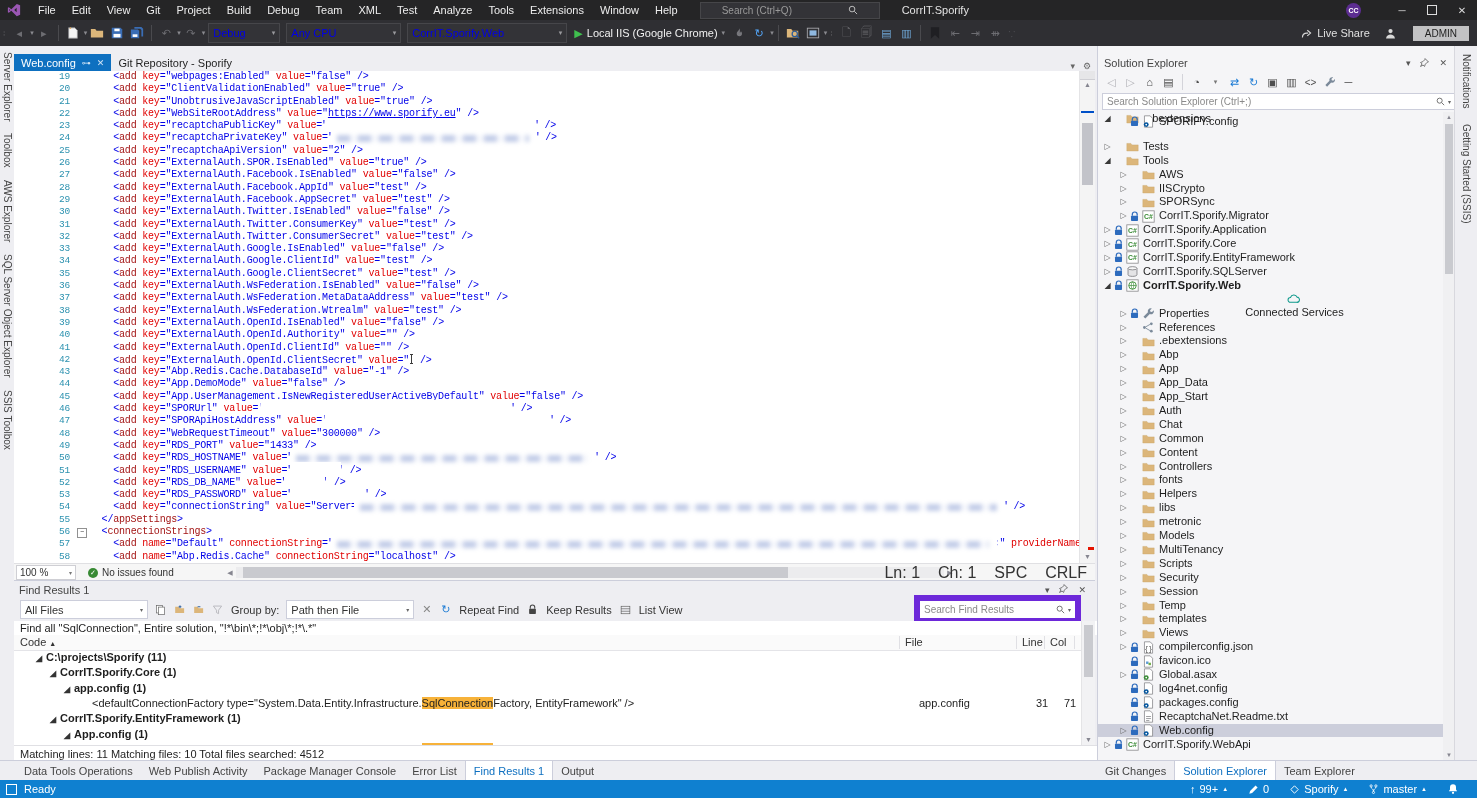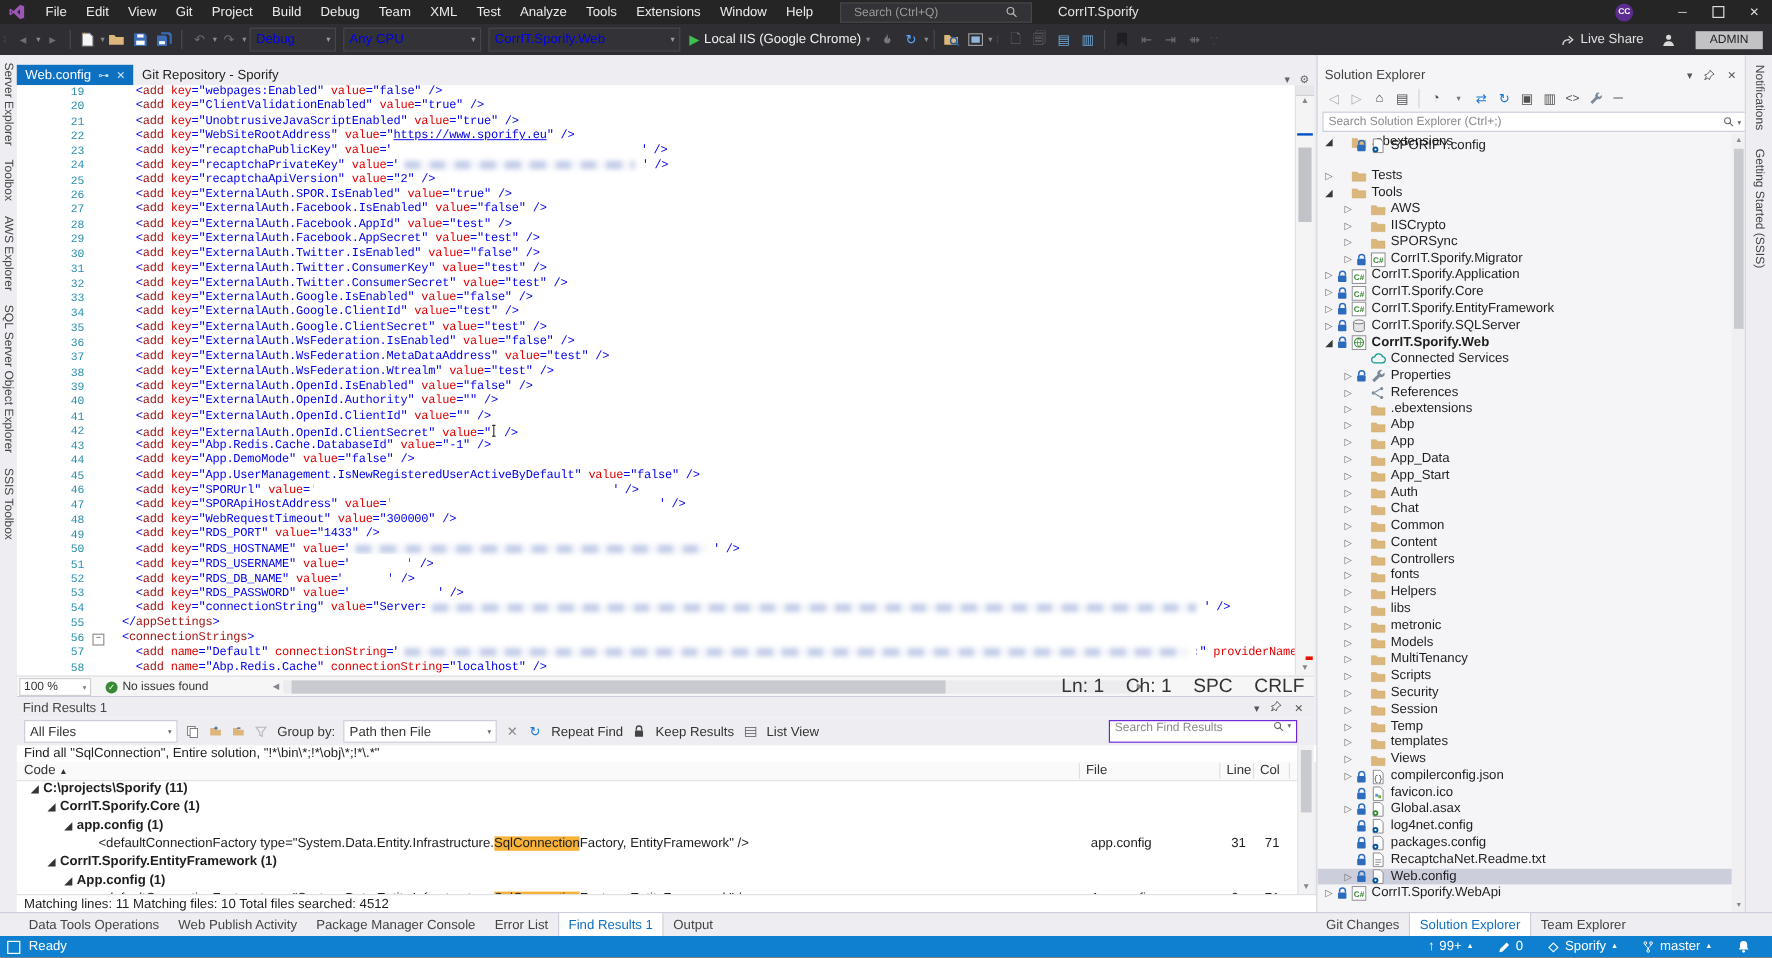--- a/index.html
+++ b/index.html
@@ -6,21 +6,21 @@
   #app{position:relative;width:1477px;height:798px;overflow:hidden;background:#eeeef2;
        font-family:"Liberation Sans",sans-serif;font-size:11px;color:#1e1e1e;
        -webkit-font-smoothing:antialiased;}
   
   #titlebar{position:absolute;left:0;top:0;width:1477px;height:20px;background:#252526;
             display:flex;align-items:center;color:#e8e8e8;}
   #vslogo{width:16px;height:14px;margin:0 8px 0 6px;flex:0 0 auto;}
   #menubar{display:flex;height:20px;align-items:center;}
   .menu-item{padding:0 8px;line-height:20px;color:#ededed;cursor:default;white-space:nowrap;}
   #tb-search{width:136px;height:15px;margin-left:14px;background:#333337;border:1px solid #464649;
-             display:flex;align-items:center;color:#999;padding:0 11px;}
+             display:flex;align-items:center;color:#999;padding:0 21px;}
   #tb-search .ph{flex:1;font-size:10px;}
   #tb-title{margin-left:22px;color:#e3e3e3;}
   #tb-right{margin-left:auto;display:flex;align-items:center;height:20px;}
   #avatar{width:15px;height:15px;border-radius:50%;background:#5c2d91;color:#fff;font-size:7px;
           display:flex;align-items:center;justify-content:center;margin-right:26px;font-weight:bold;}
   .winbtn{width:30px;height:20px;display:flex;align-items:center;justify-content:center;color:#ddd;font-size:10px;}
   .maxglyph{width:8px;height:8px;border:1px solid #ddd;display:inline-block;}
   
   #toolbar{position:absolute;left:0;top:20px;width:1477px;height:26px;background:#2f2f33;
            display:flex;align-items:center;color:#d6d6d6;}
@@ -105,30 +105,30 @@
   #fr-toolbar{position:absolute;left:0;top:17px;width:1081px;height:23px;background:#eeeef2;
               border-bottom:1px solid #dcdce2;display:flex;align-items:center;}
   .fcombo{height:17px;background:#fff;border:1px solid #cccedb;display:flex;align-items:center;
           padding:0 4px;margin:0 3px;color:#333;}
   .fcombo .ca{font-size:6px;color:#666;margin-left:8px;}
   .fico{min-width:17px;height:17px;display:flex;align-items:center;justify-content:center;color:#4a4a4a;
         margin:0 1px;font-size:11px;}
   .fico.dim{color:#b5b5bb;}
   .fico.blue{color:#1a7ad4;}
   .flabel{margin:0 4px;color:#333;}
-  #fr-search{margin-left:auto;margin-right:14px;width:147px;height:17px;background:#fff;border:1px solid #6d28d9;
-             display:flex;padding:0 4px;color:#8a8a8a;}
+  #fr-search{margin-left:auto;margin-right:14px;width:147px;height:17px;background:#fff;border:6px solid #6d28d9;
+             display:flex;align-items:center;padding:0 4px;color:#8a8a8a;}
   #fr-search .ph{flex:1;font-size:10px;}
   #fr-query{position:absolute;left:0;top:40px;width:1081px;height:14px;line-height:14px;padding-left:6px;
             color:#1e1e1e;background:#fff;white-space:nowrap;}
   #fr-colhead{position:absolute;left:0;top:54px;width:1081px;height:15px;background:#fafafa;border-bottom:1px solid #e4e4e8;}
   .fcol{position:absolute;top:0;height:15px;line-height:15px;color:#333;}
   .fcol-sep{position:absolute;top:1px;width:1px;height:13px;background:#e0e0e4;}
   #fr-rows{position:absolute;left:0;top:69px;width:1081px;height:95px;overflow:hidden;}
-  .frow{position:absolute;left:4px;width:1081px;height:15.3px;line-height:15.3px;white-space:nowrap;}
+  .frow{position:absolute;left:14px;width:1081px;height:15.3px;line-height:15.3px;white-space:nowrap;}
   .frow .fx{display:inline-block;width:10px;color:#333;font-size:8px;}
   .frow.b{font-weight:bold;}
   .frow .hl{background:#f7b239;}
   .frow .ffile{position:absolute;left:891px;font-weight:normal;}
   .frow .fline,.frow .fcolv{position:absolute;width:24px;text-align:left;font-weight:normal;}
   .frow .fline{left:1008px;} .frow .fcolv{left:1036px;}
   .frow .ftext{font-family:"Liberation Sans",sans-serif;}
   .frow.res .ftext{color:#1e1e1e;}
   #fr-summary{position:absolute;left:0;top:164px;width:1081px;height:16px;background:#fff;border-top:1px solid #e0e0e4;
               line-height:16px;padding-left:6px;color:#1e1e1e;}
@@ -806,21 +806,21 @@
               <span class="ic">
                 <svg viewBox="0 0 16 16">
                   <rect x="1" y="1" width="14" height="14" fill="#fff" stroke="#8a8a8e"></rect>
                   <circle cx="8" cy="8" r="4.6" fill="none" stroke="#388a34" stroke-width="1.1"></circle>
                   <path d="M3.4 8h9.2M8 3.4c2.2 2.6 2.2 6.6 0 9.2-2.2-2.6-2.2-6.6 0-9.2" fill="none" stroke="#388a34" stroke-width=".8"></path>
                 </svg>
               </span>
             </span>
             <span class="tlabel">CorrIT.Sporify.Web</span>
           </div>
-          <div class="trow" style="top: 180.7px; padding-left: 20px;">
+          <div class="trow" style="top: 180.7px; padding-left: 20px; flex-direction: column;">
             <span class="tslot ts-exp"></span>
             <span class="tslot ts-lock"></span>
             <span class="tslot ts-icon">
               <span class="ic">
                 <svg viewBox="0 0 16 16">
                   <path d="M4.2 11.5a3 3 0 01.2-6 4.2 4.2 0 018-.4 2.9 2.9 0 01-.6 6.4z" fill="none" stroke="#0f9a8c" stroke-width="1.3"></path>
                 </svg>
               </span>
             </span>
             <span class="tlabel">Connected Services</span>

